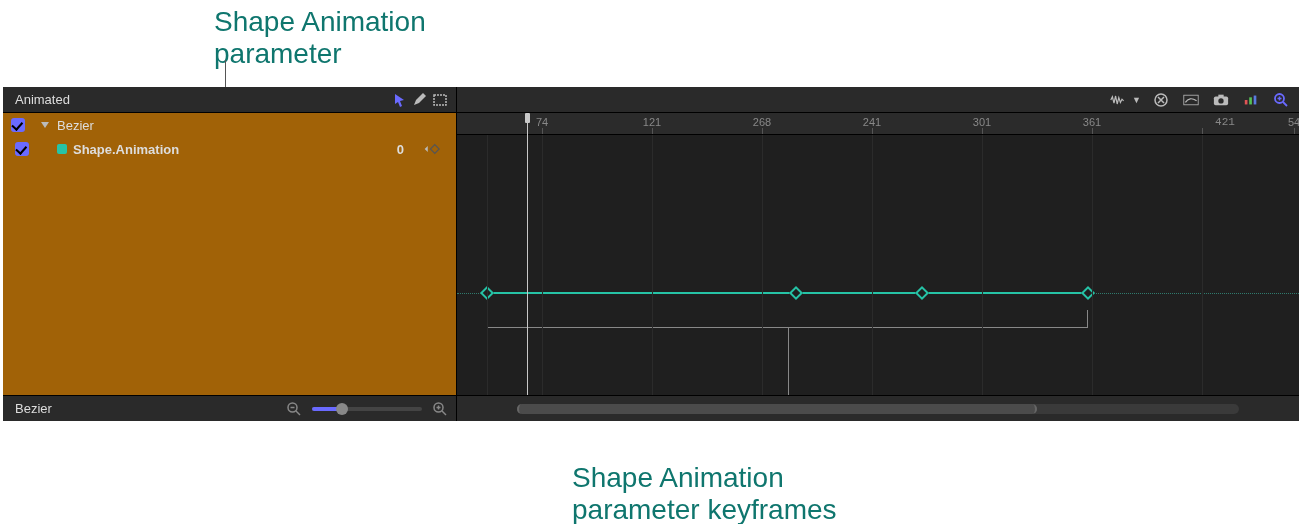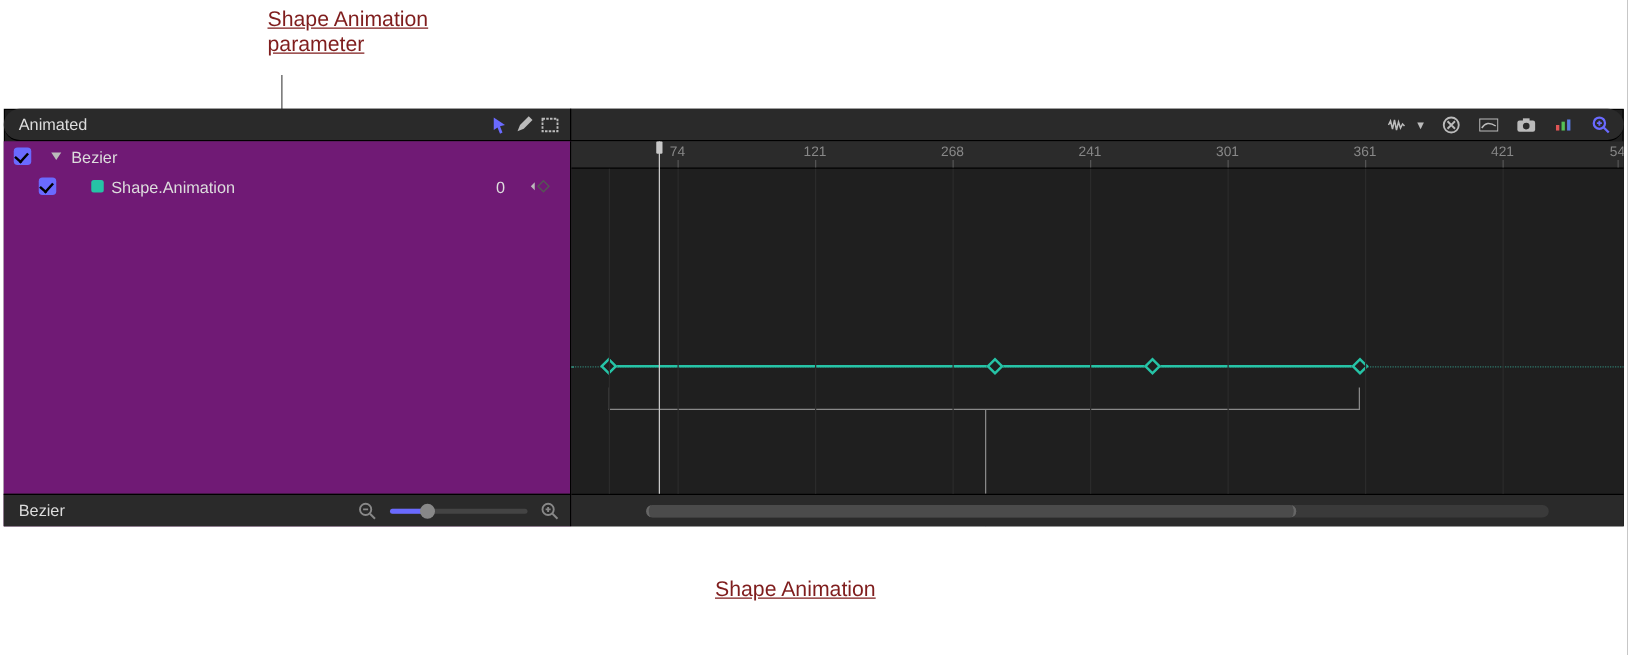--- a/index.html
+++ b/index.html
@@ -1,61 +1,60 @@
 <!DOCTYPE html>
 <html><head>
 <meta charset="utf-8">
 <style>
   * { box-sizing: border-box; margin: 0; padding: 0; }
   html, body { width: 1302px; height: 524px; background: #ffffff; font-family: -apple-system, "Helvetica Neue", Arial, sans-serif; overflow: hidden; }
 
   
-  .callout-label { position: absolute; font-size: 17px; color: #7f1d1d; line-height: 1.15; pointer-events: none; text-decoration: underline; }
+  .callout-label { position: absolute; font-size: 28px; color: #0f766e; line-height: 1.15; pointer-events: none; }
   .callout-line  { position: absolute; background: #555; pointer-events: none; }
 
   
   .panel {
     position: absolute;
     left: 3px; top: 87px; width: 1296px; height: 334px;
     background: #1f1f1f; color: #ccc; font-size: 13px;
     display: flex; flex-direction: column;
     box-shadow: 0 0 0 1px #000 inset;
   }
 
   
   .toolbar {
     height: 26px; flex: 0 0 26px;
     display: flex; align-items: stretch;
     background: #2a2a2a;
     border-bottom: 1px solid #000;
-    border-radius: 13px;
   }
   .toolbar-left { width: 454px; flex: 0 0 454px; display: flex; align-items: center; border-right: 1px solid #000; padding: 0 6px; }
   .toolbar-right { flex: 1; display: flex; align-items: center; justify-content: flex-end; gap: 10px; padding: 0 8px; }
 
   .popup {
     display: inline-flex; align-items: center; gap: 6px; height: 20px;
     padding: 0 6px; color: #ddd; cursor: default;
   }
   .popup .caret { font-size: 10px; color: #aaa; }
   .spacer { flex: 1; }
 
   .tool-icon { width: 20px; height: 20px; display: flex; align-items: center; justify-content: center; color: #bbb; }
   .tool-icon.active { color: #6a6aff; }
   .tool-icon svg { width: 16px; height: 16px; }
 
   
   .body { flex: 1; display: flex; min-height: 0; }
-  .left-col { width: 454px; flex: 0 0 454px; border-right: 1px solid #000; display: flex; flex-direction: column; background: #701a75; }
+  .left-col { width: 454px; flex: 0 0 454px; border-right: 1px solid #000; display: flex; flex-direction: column; background: #a16207; }
   .timeline-col { flex: 1; position: relative; background: #1f1f1f; overflow: hidden; }
 
   
   .rows { flex: 1; }
   .row { height: 24px; display: flex; align-items: center; padding: 0 8px; gap: 6px; }
-  .row.param { padding-left: 28px; }
+  .row.param { padding-left: 12px; font-weight: bold; }
   .chk {
     width: 14px; height: 14px; border-radius: 3px; background: #6a6aff;
     display: flex; align-items: center; justify-content: center;
     flex: 0 0 14px;
   }
   .chk::after { content: ""; width: 8px; height: 5px; border: 2px solid #000; border-top: none; border-right: none; transform: rotate(-48deg) translate(0,-1px); }
   .disclosure { width: 0; height: 0; border-left: 4px solid transparent; border-right: 4px solid transparent; border-top: 6px solid #bbb; margin-left: 10px; margin-right: 2px; }
   .color-chip { width: 10px; height: 10px; border-radius: 2px; }
   .row-name { color: #ddd; }
   .row-value { margin-left: auto; width: 90px; text-align: right; color: #ddd; padding-right: 10px; }
@@ -252,21 +251,21 @@
           <div class="ruler-label" style="left: 195px;">121</div>
           <div class="ruler-tick" style="left: 195px;"></div>
           <div class="ruler-label" style="left: 305px;">268</div>
           <div class="ruler-tick" style="left: 305px;"></div>
           <div class="ruler-label" style="left: 415px;">241</div>
           <div class="ruler-tick" style="left: 415px;"></div>
           <div class="ruler-label" style="left: 525px;">301</div>
           <div class="ruler-tick" style="left: 525px;"></div>
           <div class="ruler-label" style="left: 635px;">361</div>
           <div class="ruler-tick" style="left: 635px;"></div>
-          <div class="ruler-label" style="left: 745px;">421</div>
+          <div class="ruler-label" style="left: 768px; font-family: Liberation Mono, monospace;">421</div>
           <div class="ruler-tick" style="left: 745px;"></div>
           <div class="ruler-label" style="left: 837px;">54</div>
           <div class="ruler-tick" style="left: 837px;"></div>
         </div>
       <div class="kf-area">
         <div class="kf-dashed"></div>
       <div class="kf-line" style="left: 30px; width: 601px;"></div>
           <div class="kf-diamond" style="left: 25px;"></div>
           <div class="kf-diamond" style="left: 334px;"></div>
           <div class="kf-diamond" style="left: 460px;"></div>
@@ -287,13 +286,14 @@
         <div class="grid-line" style="left: 525px;"></div>
         <div class="grid-line" style="left: 635px;"></div>
         <div class="grid-line" style="left: 745px;"></div>
         <div class="playhead" style="left: 70px;"></div>
       </div>
   </div>
 </div>
 
 <div class="callout-label" style="left:572px; top:462px;">
   <span>Shape Animation</span><br>
+  <span>parameter keyframes</span>
 </div>
 
 </body></html>

